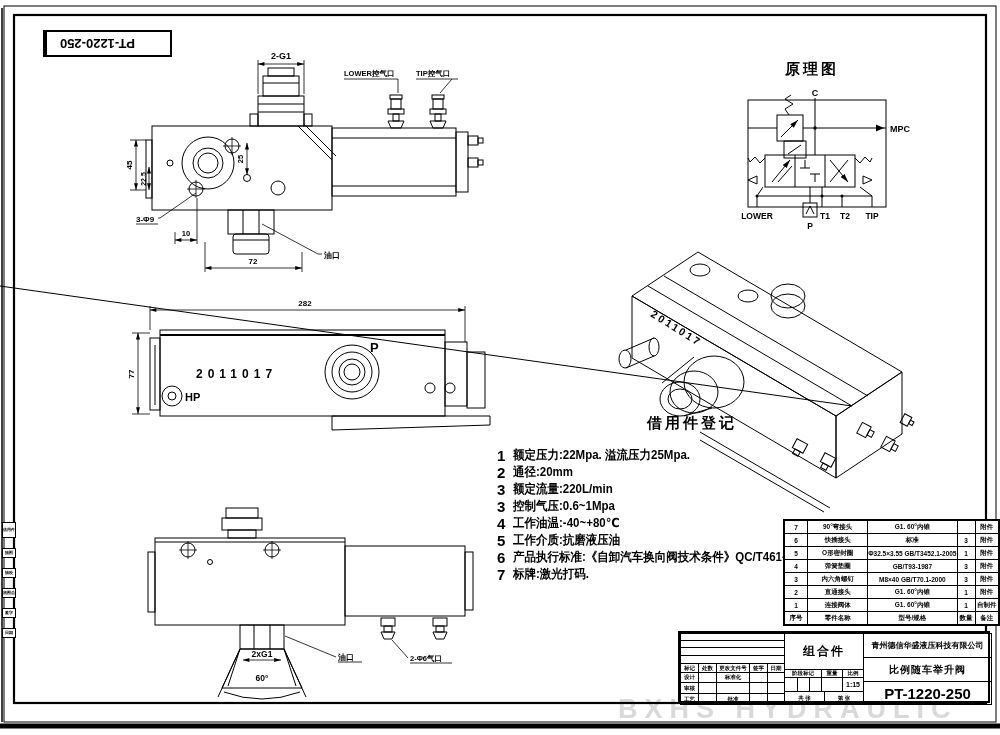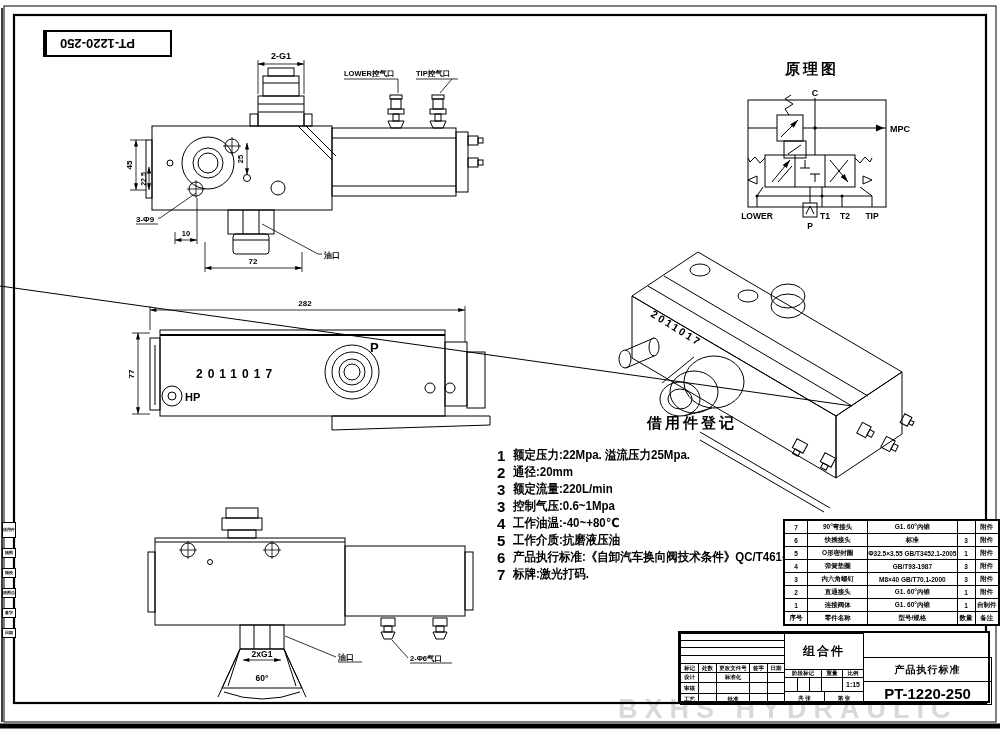--- a/index.html
+++ b/index.html
@@ -480,17 +480,18 @@
   <div class="tb-abs lab" style="left:141px;top:36px;width:22px;height:9px;">重量</div>
   <div class="tb-abs lab" style="left:162px;top:36px;width:22px;height:9px;">比例</div>
   <div class="tb-abs" style="left:104px;top:44px;width:14px;height:15px;"></div>
   <div class="tb-abs" style="left:117px;top:44px;width:13px;height:15px;"></div>
   <div class="tb-abs" style="left:129px;top:44px;width:13px;height:15px;"></div>
   <div class="tb-abs" style="left:141px;top:44px;width:22px;height:15px;"></div>
   <div class="tb-abs" style="left:162px;top:44px;width:22px;height:15px;font-size:7px;">1:15</div>
   <div class="tb-abs lab" style="left:104px;top:58px;width:41px;height:14px;">共 张</div>
   <div class="tb-abs lab" style="left:144px;top:58px;width:40px;height:14px;">第 张</div>
 
-  <div class="tb-abs" style="left:183px;top:24px;width:129px;height:25px;font-size:10px;letter-spacing:1px;">产品执行标准</div>
+  <div class="tb-abs" style="left:183px;top:0;width:129px;height:25px;font-size:8px;">青州德信华盛液压科技有限公司</div>
+  <div class="tb-abs" style="left:183px;top:24px;width:129px;height:25px;font-size:10px;letter-spacing:1px;">比例随车举升阀</div>
   <div class="tb-abs" style="left:183px;top:48px;width:129px;height:24px;font-size:15px;">PT-1220-250</div>
 </div>
 
 </div>
 
 </body></html>

